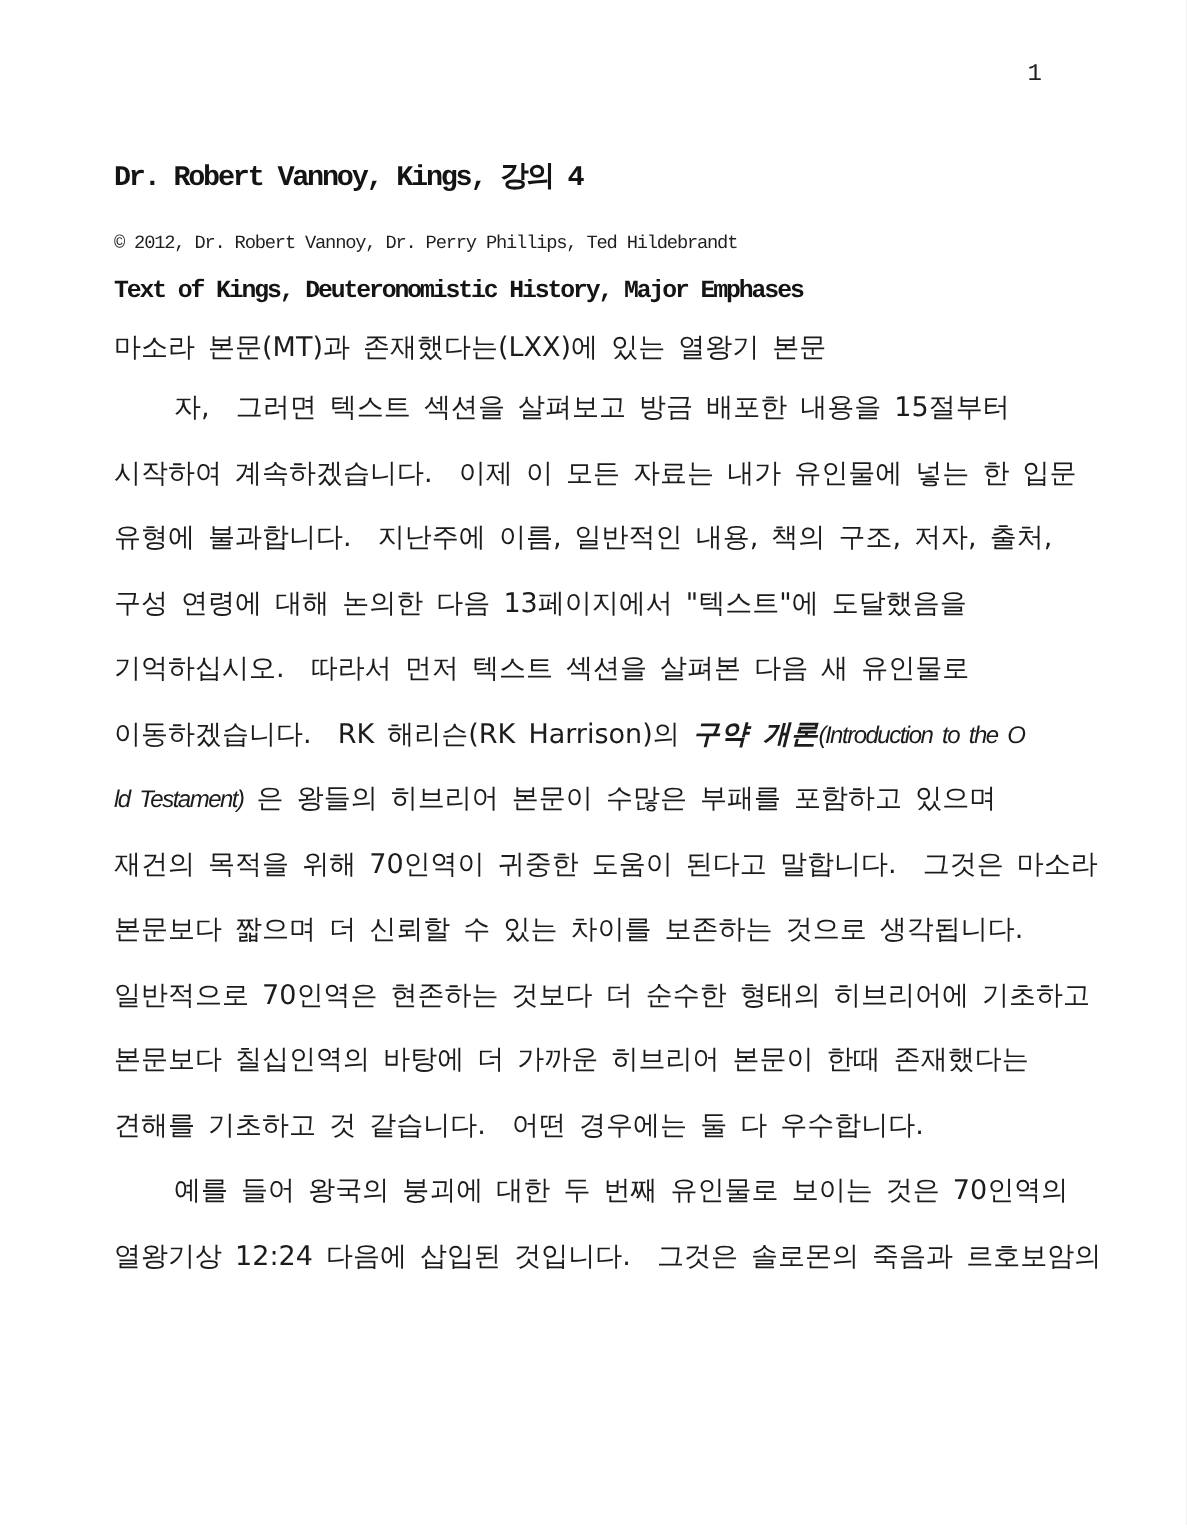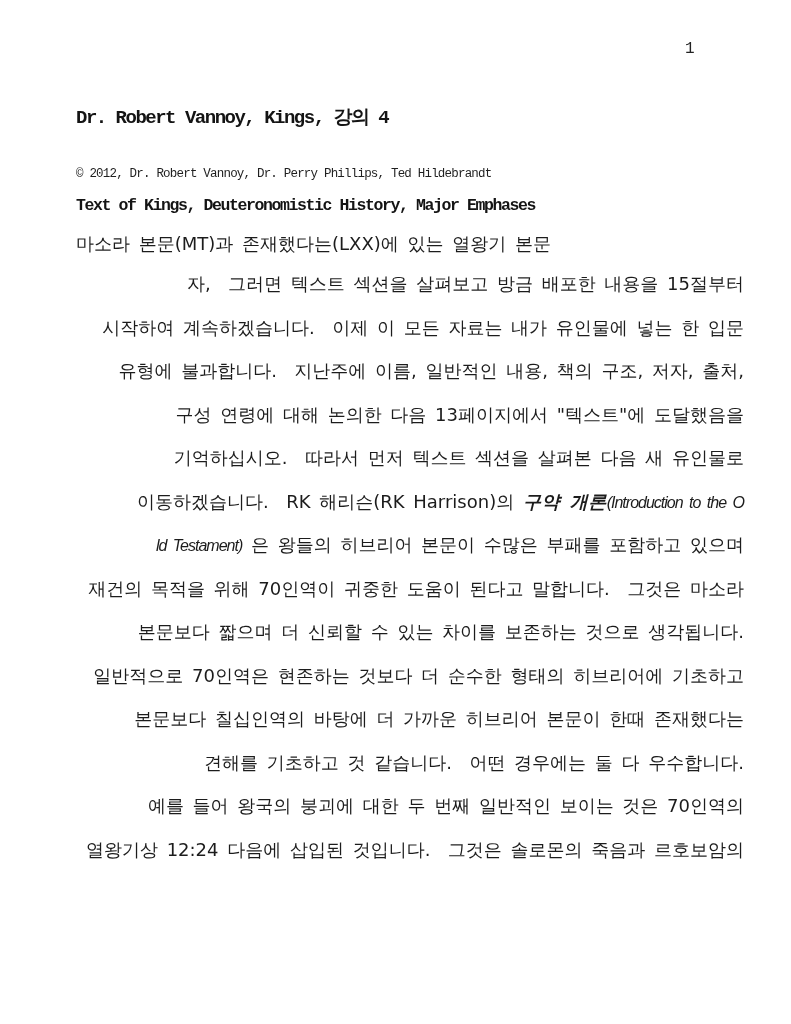--- a/index.html
+++ b/index.html
@@ -33,21 +33,21 @@
   .title {
     margin: 0;
     font-family: "Liberation Mono", "DejaVu Sans Mono", monospace;
     font-size: 19px;
     font-weight: bold;
     letter-spacing: -1.5px;
     line-height: 24px;
     color: #141414;
   }
   .copyright {
-    margin-top: 36px;
+    margin-top: 24px;
     font-family: "Liberation Mono", "DejaVu Sans Mono", monospace;
     font-size: 12.5px;
     letter-spacing: -0.8px;
     line-height: 16px;
     color: #1f1f1f;
     white-space: pre;
   }
   .heading {
     margin: 14px 0 16px 0;
     font-family: "Liberation Mono", "DejaVu Sans Mono", monospace;
@@ -60,21 +60,20 @@
   }
   .subheading {
     margin-top: 15px;
     font-size: 18px;
     line-height: 23px;
     word-spacing: 3px;
     white-space: pre;
   }
   .body-text {
     margin-top: 7px;
-    text-align: right;
   }
   .line {
     height: 43.5px;
     line-height: 43.5px;
     font-size: 18px;
     word-spacing: 3px;
     white-space: pre;
   }
   .line.indent {
     text-indent: 40px;
@@ -114,19 +113,19 @@
       <div class="line"><span>유형에 불과합니다.  지난주에 이름, 일반적인 내용, 책의 구조, 저자, 출처,</span></div>
       <div class="line"><span>구성 연령에 대해 논의한 다음 13페이지에서 "텍스트"에 도달했음을</span></div>
       <div class="line"><span>기억하십시오.  따라서 먼저 텍스트 섹션을 살펴본 다음 새 유인물로</span></div>
       <div class="line"><span>이동하겠습니다.  RK 해리슨(RK Harrison)의 </span><span class="kr-italic">구약 개론</span><span class="lat-italic">(Introduction to the O</span></div>
       <div class="line"><span class="lat-italic">ld Testament)</span><span> 은 왕들의 히브리어 본문이 수많은 부패를 포함하고 있으며</span></div>
       <div class="line"><span>재건의 목적을 위해 70인역이 귀중한 도움이 된다고 말합니다.  그것은 마소라</span></div>
       <div class="line"><span>본문보다 짧으며 더 신뢰할 수 있는 차이를 보존하는 것으로 생각됩니다.</span></div>
       <div class="line"><span>일반적으로 70인역은 현존하는 것보다 더 순수한 형태의 히브리어에 기초하고</span></div>
       <div class="line"><span>본문보다 칠십인역의 바탕에 더 가까운 히브리어 본문이 한때 존재했다는</span></div>
       <div class="line"><span>견해를 기초하고 것 같습니다.  어떤 경우에는 둘 다 우수합니다.</span></div>
-      <div class="line indent"><span>예를 들어 왕국의 붕괴에 대한 두 번째 일반적인 보이는 것은 70인역의</span></div>
+      <div class="line indent"><span>예를 들어 왕국의 붕괴에 대한 두 번째 유인물로 보이는 것은 70인역의</span></div>
       <div class="line"><span>열왕기상 12:24 다음에 삽입된 것입니다.  그것은 솔로몬의 죽음과 르호보암의</span></div>
     </div>
 
   </div>
 
 </div>
 
 </body></html>

